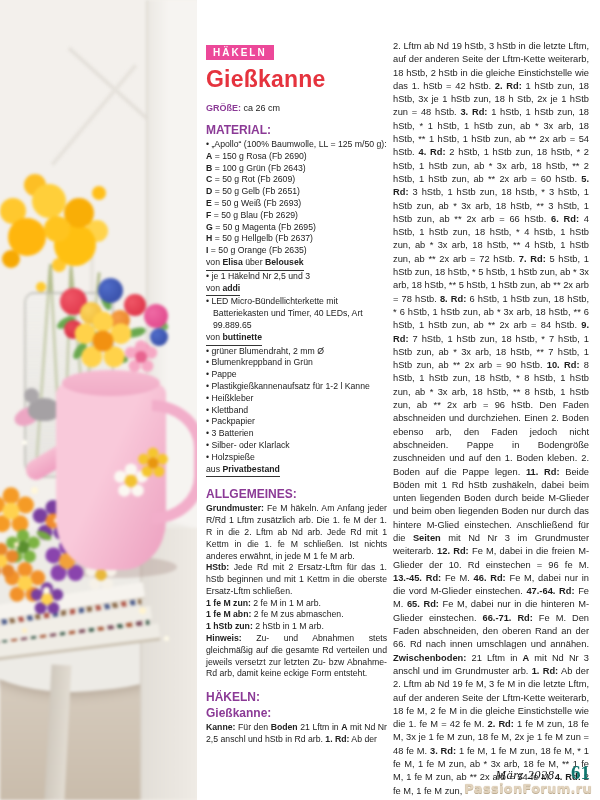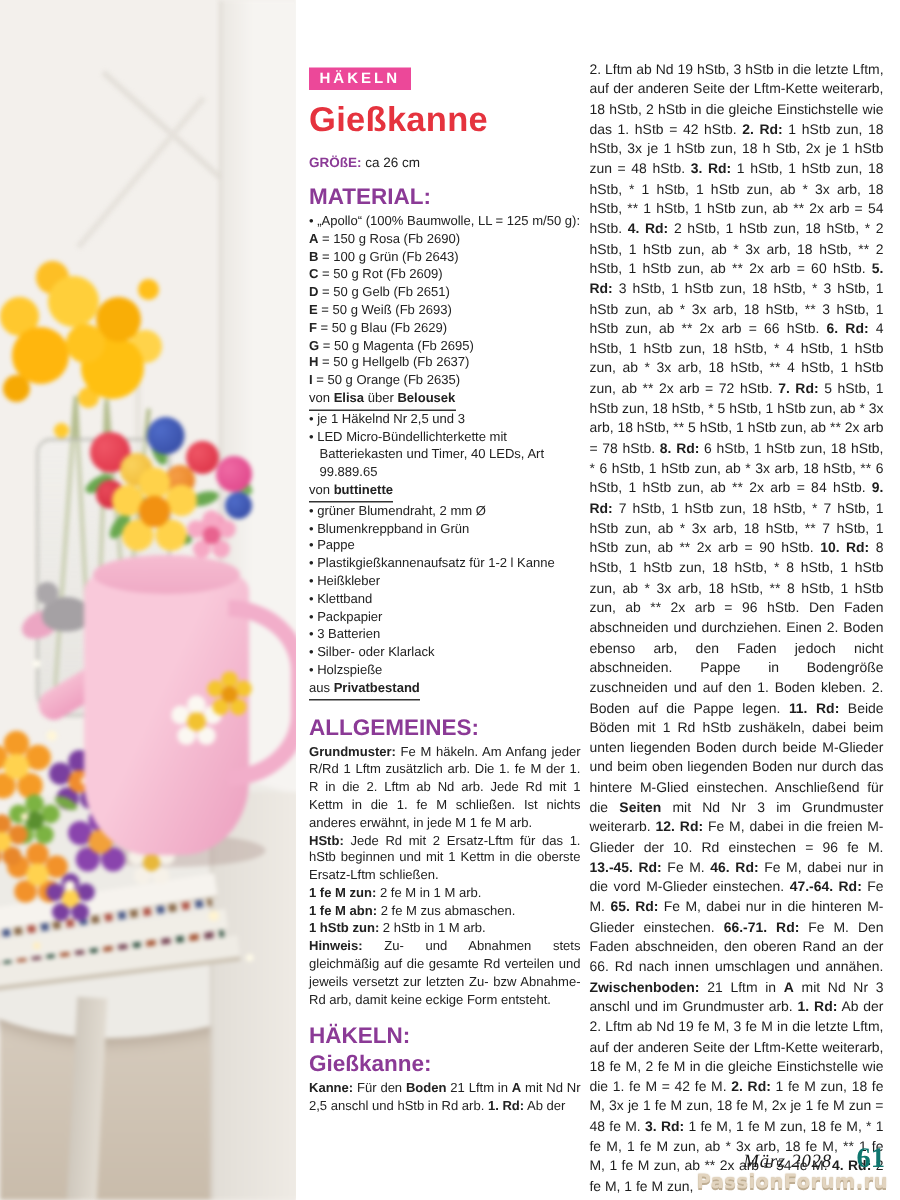--- a/index.html
+++ b/index.html
@@ -86,21 +86,21 @@
   .smpink{left:136px;top:352px;color:#f6a8c4;background:#e8638f;transform:scale(1.2);}
   .tf1{left:126px;top:476px;color:#fbf8f2;background:#f2c230;transform:scale(1.25);}
   .tf2{left:148px;top:458px;color:#f5c62e;background:#e8960e;transform:scale(1.1);}
 
   
   .col-mid{position:absolute;left:206px;top:42px;width:181px;color:#222;}
   .badge{display:inline-block;background:#ec4899;color:#fff;font-size:10px;font-weight:bold;letter-spacing:2px;padding:2px 7px;}
   .title{margin:6px 0 0;font-size:23px;color:#e5333e;font-weight:bold;letter-spacing:.2px;}
   .size{margin:10px 0 0;font-size:9px;}
   .lbl{color:#8b3a96;font-weight:bold;}
-  .sec{margin:10px 0 2px;font-size:15px;font-weight:bold;color:#8b3a96;}
+  .sec{margin:10px 0 2px;font-size:12px;font-weight:bold;color:#8b3a96;}
   .sec.tight{margin:0 0 2px;}
   .mats{font-size:8.7px;line-height:11.8px;}
   .mat{padding-left:7px;text-indent:-7px;}
   .mat.sup{padding-left:0;text-indent:0;}
   .u{display:inline-block;border-bottom:1px solid #333;padding-bottom:1px;}
   .gpara{margin:0;font-size:8.7px;line-height:11.8px;text-align:justify;}
   .kanne{margin:0;font-size:8.7px;line-height:11.8px;text-align:justify;}
 
   .col-right{position:absolute;left:393px;top:40px;width:196px;}
   .col-right p{margin:0;font-size:9.3px;line-height:13.3px;text-align:justify;color:#1e1e1e;}
@@ -194,20 +194,21 @@
       <div class="mat"><span style="font-weight: bold;">B</span><span> = 100 g Grün (Fb 2643)</span></div>
       <div class="mat"><span style="font-weight: bold;">C</span><span> = 50 g Rot (Fb 2609)</span></div>
       <div class="mat"><span style="font-weight: bold;">D</span><span> = 50 g Gelb (Fb 2651)</span></div>
       <div class="mat"><span style="font-weight: bold;">E</span><span> = 50 g Weiß (Fb 2693)</span></div>
       <div class="mat"><span style="font-weight: bold;">F</span><span> = 50 g Blau (Fb 2629)</span></div>
       <div class="mat"><span style="font-weight: bold;">G</span><span> = 50 g Magenta (Fb 2695)</span></div>
       <div class="mat"><span style="font-weight: bold;">H</span><span> = 50 g Hellgelb (Fb 2637)</span></div>
       <div class="mat"><span style="font-weight: bold;">I</span><span> = 50 g Orange (Fb 2635)</span></div>
       <div class="mat sup"><span class="u"><span>von </span><span style="font-weight: bold;">Elisa</span><span> über </span><span style="font-weight: bold;">Belousek</span></span></div>
       <div class="mat"><span>• je 1 Häkelnd Nr 2,5 und 3</span></div>
+      <div class="mat sup"><span class="u"><span>von </span><span style="font-weight: bold;">addi</span></span></div>
       <div class="mat"><span>• LED Micro-Bündellichterkette mit Batteriekasten und Timer, 40 LEDs, Art 99.889.65</span></div>
       <div class="mat sup"><span class="u"><span>von </span><span style="font-weight: bold;">buttinette</span></span></div>
       <div class="mat"><span>• grüner Blumendraht, 2 mm Ø</span></div>
       <div class="mat"><span>• Blumenkreppband in Grün</span></div>
       <div class="mat"><span>• Pappe</span></div>
       <div class="mat"><span>• Plastikgießkannenaufsatz für 1-2 l Kanne</span></div>
       <div class="mat"><span>• Heißkleber</span></div>
       <div class="mat"><span>• Klettband</span></div>
       <div class="mat"><span>• Packpapier</span></div>
       <div class="mat"><span>• 3 Batterien</span></div>

